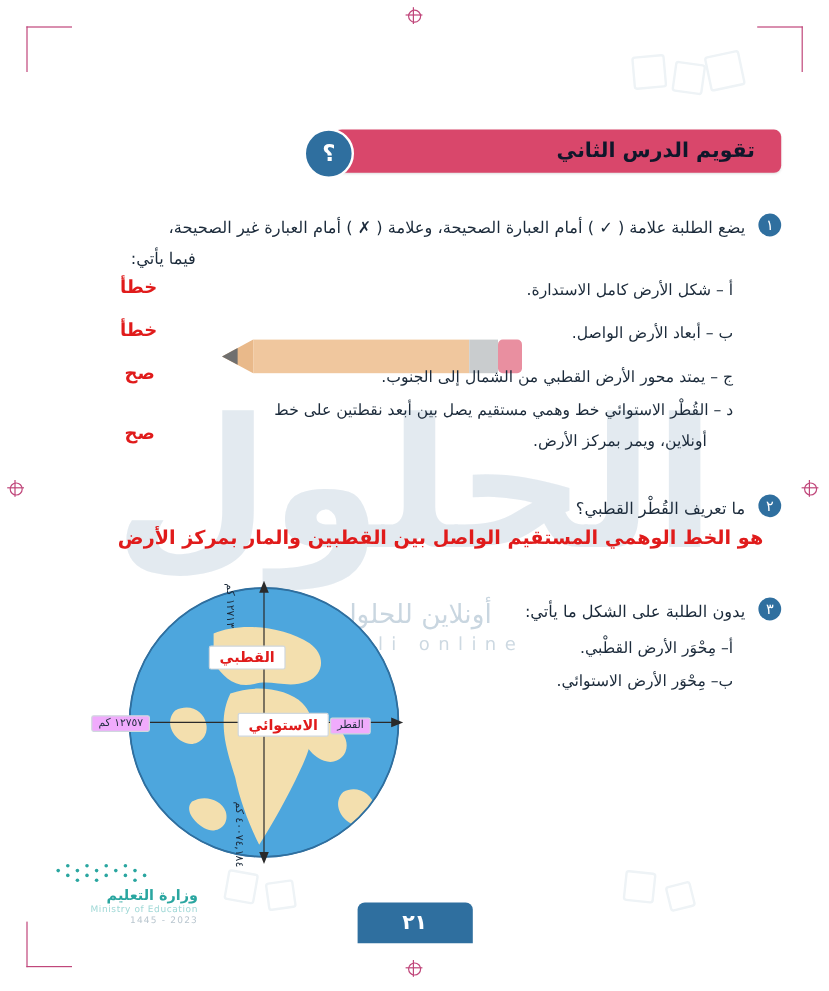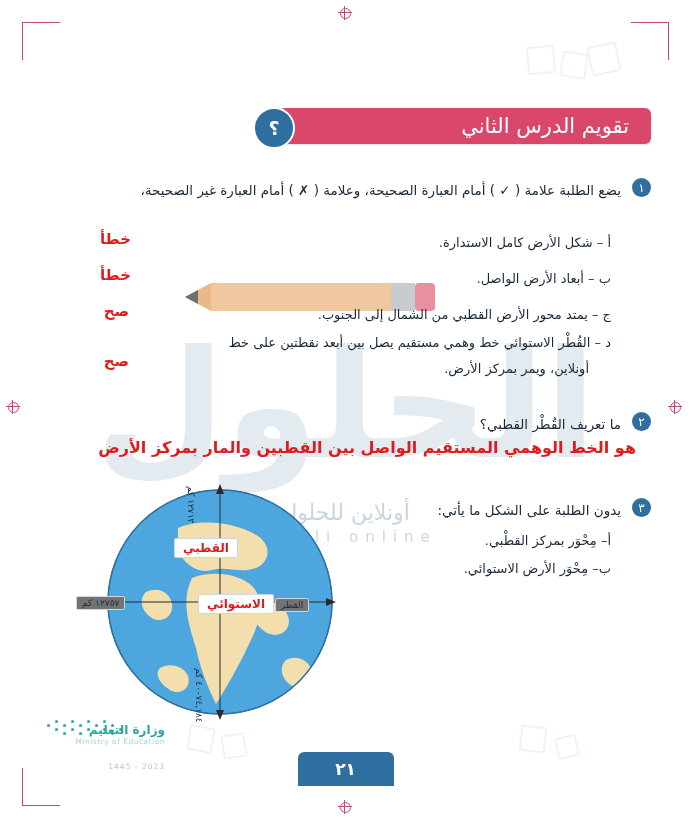--- a/index.html
+++ b/index.html
@@ -37,21 +37,21 @@
 
   
   .banner{
     position:absolute;top:108px;right:40px;
     height:36px;min-width:300px;
     background:#d9476b;border-radius:18px 6px 6px 18px;
     display:flex;align-items:center;justify-content:flex-start;
     padding:0 22px 0 62px;
     box-shadow:0 1px 2px rgba(0,0,0,.12);
   }
-  .banner-title{color:#ffffff;font-size:21px;font-weight:normal;}
+  .banner-title{color:#0f172a;font-size:17px;font-weight:bold;}
   .banner-badge{
     position:absolute;left:-14px;top:-1px;width:38px;height:38px;border-radius:50%;
     background:#2f6f9f;color:#fff;display:flex;align-items:center;justify-content:center;
     font-size:19px;font-weight:bold;border:2px solid #fff;
   }
 
   
   .q{position:absolute;right:40px;width:560px;}
   .qnum{
     position:absolute;right:0;top:0;width:19px;height:19px;border-radius:50%;
@@ -75,29 +75,29 @@
     text-align:right;white-space:nowrap;
   }
 
   
   .globe-wrap{position:absolute;left:100px;top:482px;width:240px;height:240px;}
   .label-red{
     position:absolute;background:#fff;border:1px solid #d0d8de;
     color:#e01b1b;font-weight:bold;font-size:12px;padding:2px 8px;border-radius:2px;
   }
   .label-plain{
-    position:absolute;background:#737373;border:1px solid #d0d8de;
+    position:absolute;background:#f0abfc;border:1px solid #d0d8de;
     color:#1b2a3a;font-size:9px;padding:1px 5px;border-radius:2px;white-space:nowrap;
   }
 
   
   .footer-logo{position:absolute;left:45px;bottom:55px;width:120px;}
   .moe-name{color:#2aa6a0;font-size:12px;font-weight:bold;line-height:1.2;}
   .moe-en{color:#9fd8d6;font-size:7.5px;letter-spacing:.5px;}
-  .moe-yr{color:#b9c6cf;font-size:7.5px;letter-spacing:1px;margin-top:16px;}
+  .moe-yr{color:#b9c6cf;font-size:7.5px;letter-spacing:1px;}
   .dots{position:absolute;left:45px;bottom:84px;width:78px;height:22px;}
   .dot{position:absolute;width:3px;height:3px;background:#2aa6a0;border-radius:50%;}
 
   .page-tab{
     position:absolute;left:50%;transform:translateX(-50%);bottom:40px;
     width:96px;height:34px;background:#2f6f9f;border-radius:6px 6px 0 0;
     color:#fff;display:flex;align-items:center;justify-content:center;
     font-size:17px;font-weight:bold;
   }
   .corner-box{position:absolute;border:2px solid #eef3f6;border-radius:3px;}
@@ -147,20 +147,21 @@
 
 <div class="banner">
   <span class="banner-badge">؟</span>
   <span class="banner-title">تقويم الدرس الثاني</span>
 </div>
 
 <div class="q" style="top:178px;">
   <span class="qnum">١</span>
   <div class="qbody">
     <span>يضع الطلبة علامة ( ✓ ) أمام العبارة الصحيحة، وعلامة ( ✗ ) أمام العبارة غير الصحيحة،</span>
+    <span class="cont">فيما يأتي:</span>
   </div>
 </div>
 
 <div class="q" style="top:230px;">
   <div class="item">أ – شكل الأرض كامل الاستدارة.</div>
 </div>
 <div class="ans" style="right:560px;top:230px;">خطأ</div>
 
 <div class="q" style="top:266px;">
   <div class="item">ب – أبعاد الأرض الواصل.</div>
@@ -184,21 +185,21 @@
   <span class="qnum">٢</span>
   <div class="qbody">ما تعريف القُطْر القطبي؟</div>
 </div>
 <div class="ans-long" style="top:438px;">هو الخط الوهمي المستقيم الواصل بين القطبين والمار بمركز الأرض</div>
 
 <div class="q" style="top:498px;">
   <span class="qnum">٣</span>
   <div class="qbody">يدون الطلبة على الشكل ما يأتي:</div>
 </div>
 <div class="q" style="top:528px;">
-  <div class="item">أ– مِحْوَر بمركز القطْبي.</div>
+  <div class="item">أ– مِحْوَر الأرض القطْبي.</div>
 </div>
 <div class="q" style="top:556px;">
   <div class="item">ب– مِحْوَر الأرض الاستوائي.</div>
 </div>
 
 <div class="globe-wrap">
   <svg width="240" height="240" viewBox="0 0 240 240">
     <defs>
       <clipPath id="globeClip">
           <circle cx="120" cy="120" r="112"></circle>

